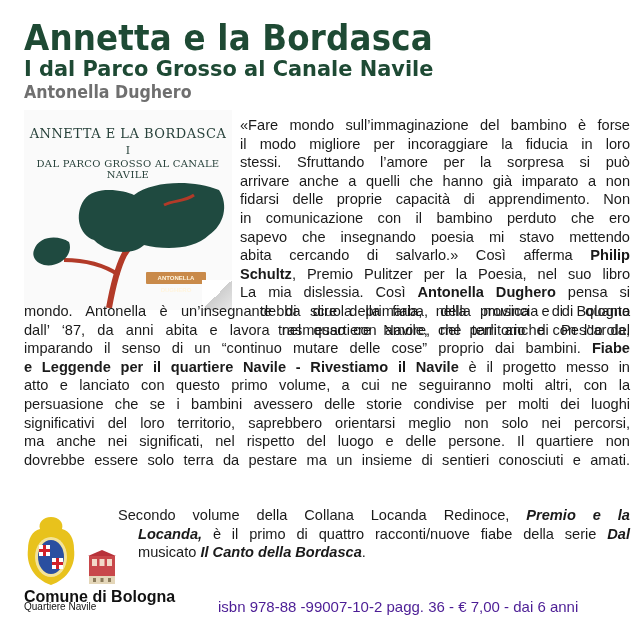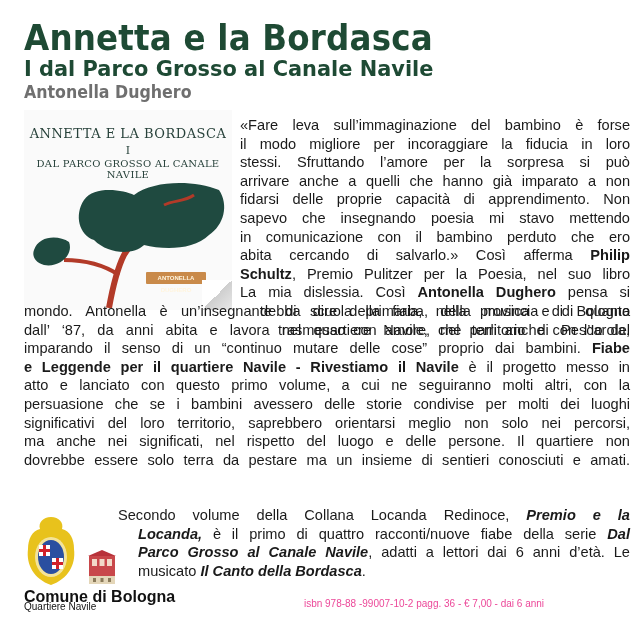--- a/index.html
+++ b/index.html
@@ -36,22 +36,22 @@
   .body-text .ln.last { text-align-last: left; }
   b { font-weight: bold; }
   i b, b i { font-style: italic; font-weight: bold; }
 
   .quote-block { left: 240px; top: 116px; width: 390px; }
   .wrap-block { left: 24px; top: 302px; width: 606px; }
   .indent1 { padding-left: 20px; }
   .indent2 { padding-left: 38px; }
 
   .footer-block { left: 108px; top: 506px; width: 522px; }
-  .isbn { position: absolute; left: 218px; top: 598px; width: 412px; font-size: 10px;
-          text-align: center; color: #ec4899; white-space: nowrap; }
+  .isbn { position: absolute; left: 218px; top: 598px; width: 412px; font-size: 15px;
+          text-align: left; color: #4c1d95; white-space: nowrap; }
 
   .logo { position: absolute; left: 24px; top: 515px; width: 54px; height: 72px; }
   .logo2 { position: absolute; left: 86px; top: 548px; width: 32px; height: 38px; }
   .logo-caption1 { position: absolute; left: 24px; top: 588px; font-size: 16px; font-weight: bold; color: #111; white-space: nowrap; }
   .logo-caption2 { position: absolute; left: 24px; top: 601px; font-size: 10px; color: #111; white-space: nowrap; }
 </style>
 </head>
 <body>
 
 <div class="title">Annetta e la Bordasca</div>
@@ -68,27 +68,27 @@
     <path d="M108 68 C 140 55, 160 40, 175 20" stroke="#b23a28" stroke-width="4" fill="none"></path>
     <path d="M60 20 C 70 5, 100 10, 110 15 C 130 0, 170 0, 195 10 C 205 25, 200 45, 185 55 C 170 70, 140 70, 120 65 C 110 75, 85 75, 70 60 C 55 55, 50 35, 60 20 Z" fill="#1f4a40"></path>
     <path d="M10 70 C 15 55, 35 55, 45 62 C 50 75, 35 88, 20 85 C 10 82, 8 75, 10 70 Z" fill="#1f4a40"></path>
     <path d="M140 25 C 150 20, 160 22, 170 15" stroke="#b23a28" stroke-width="3" fill="none"></path>
   </svg>
   <div class="cover-sign">ANTONELLA DUGHERO</div>
   <div class="cover-curl"></div>
 </div>
 
 <div class="body-text quote-block">
-  <span class="ln">«Fare leva sull’immaginazione del bambino è forse</span>
+  <span class="ln">«Fare mondo sull’immaginazione del bambino è forse</span>
   <span class="ln">il modo migliore per incoraggiare la fiducia in loro</span>
   <span class="ln">stessi. Sfruttando l’amore per la sorpresa si può</span>
   <span class="ln">arrivare anche a quelli che hanno già imparato a non</span>
   <span class="ln">fidarsi delle proprie capacità di apprendimento. Non</span>
+  <span class="ln">in comunicazione con il bambino perduto che ero</span>
   <span class="ln">sapevo che insegnando poesia mi stavo mettendo</span>
-  <span class="ln">in comunicazione con il bambino perduto che ero</span>
   <span class="ln"><span>abita cercando di salvarlo.» Così afferma </span><b>Philip</b></span>
   <span class="ln"><b>Schultz</b><span>, Premio Pulitzer per la Poesia, nel suo libro</span></span>
   <span class="ln"><span>La mia dislessia. Così </span><b>Antonella Dughero</b><span> pensa si</span></span>
   <span class="ln indent1">debba dire della fiaba, della musica e di quanto</span>
   <span class="ln indent2">trasmesso con amore, che parli anche con l’Io del</span>
 </div>
 
 <div class="body-text wrap-block">
   <span class="ln">mondo. Antonella è un’insegnante di scuola primaria, nella provincia di Bologna</span>
   <span class="ln">dall’ ‘87, da anni abita e lavora nel quartiere Navile, nel territorio di Pescarola,</span>
@@ -97,21 +97,20 @@
   <span class="ln">atto e lanciato con questo primo volume, a cui ne seguiranno molti altri, con la</span>
   <span class="ln">persuasione che se i bambini avessero delle storie condivise per molti dei luoghi</span>
   <span class="ln">significativi del loro territorio, saprebbero orientarsi meglio non solo nei percorsi,</span>
   <span class="ln">ma anche nei significati, nel rispetto del luogo e delle persone. Il quartiere non</span>
   <span class="ln">dovrebbe essere solo terra da pestare ma un insieme di sentieri conosciuti e amati.</span>
 </div>
 
 <div class="body-text footer-block">
   <span class="ln" style="padding-left:10px"><span>Secondo volume della Collana Locanda Redinoce, </span><i><b>Premio e la</b></i></span>
   <span class="ln" style="padding-left:30px"><i><b>Locanda,</b></i><span> è il primo di quattro racconti/nuove fiabe della serie </span><i><b>Dal</b></i></span>
-  <span class="ln" style="padding-left:30px"><i><b>Parco Grosso al Canale Navile</b></i><span>, adatti a lettori dai 6 anni d’età. Le</span></span>
   <span class="ln last" style="padding-left:30px"><span>musicato </span><i><b>Il Canto della Bordasca</b></i><span>.</span></span>
 </div>
 
 <div class="isbn">isbn 978-88 -99007-10-2  pagg. 36  - € 7,00 - dai 6 anni</div>
 
 <svg class="logo" viewBox="0 0 54 72">
   <path d="M27 2 C 35 2, 40 8, 38 14 C 46 16, 50 24, 50 34 C 52 50, 44 64, 27 70 C 10 64, 2 50, 4 34 C 4 24, 8 16, 16 14 C 14 8, 19 2, 27 2 Z" fill="#e8c21c"></path>
   <ellipse cx="27" cy="42" rx="16" ry="20" fill="#f3e39a"></ellipse>
   <ellipse cx="27" cy="42" rx="13" ry="17" fill="#2a4fa0"></ellipse>
   <rect x="15" y="30" width="11" height="11" fill="#ffffff"></rect>

